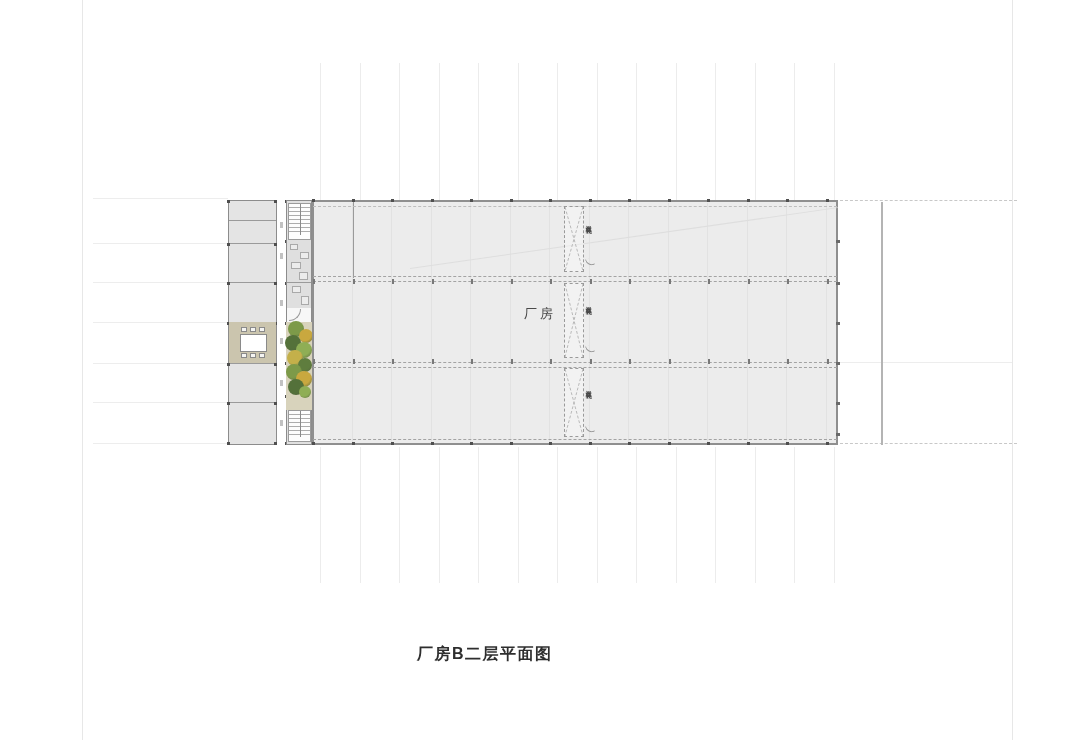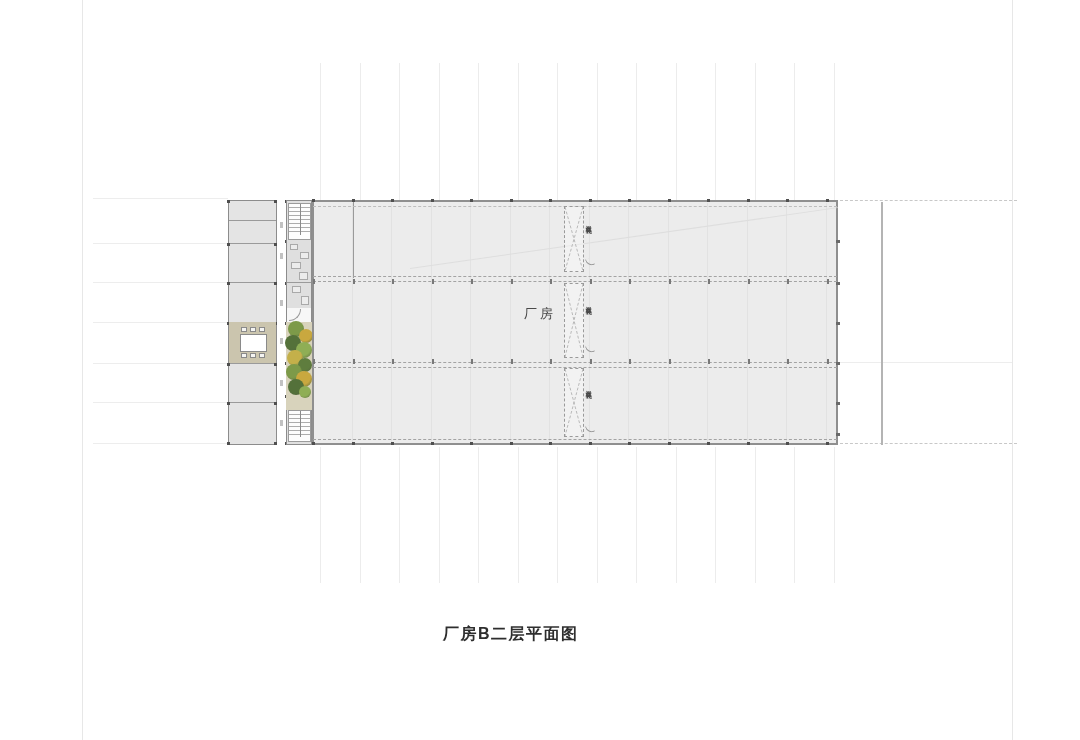--- a/index.html
+++ b/index.html
@@ -53,22 +53,22 @@
   .conf{position:absolute;left:229px;top:322px;width:47px;height:41px;background:#cbc5ae;}
   .table{position:absolute;left:11px;top:12px;width:27px;height:18px;background:#ffffff;
         border:1px solid #8a8a8a;box-sizing:border-box;}
   .chair{position:absolute;width:6px;height:5px;background:#f4f4f2;border:1px solid #8a8a8a;
         box-sizing:border-box;}
   .corr-mark{position:absolute;left:280px;width:3px;height:6px;background:#c2c2c2;}
   .sideline{position:absolute;left:881px;top:202px;width:1.5px;height:243px;background:#b4b4b4;}
   
   .hall-label{position:absolute;left:524px;top:305px;font-size:13px;color:#4a4a4a;
         letter-spacing:3px;}
-  .caption{position:absolute;left:417px;top:624px;font-size:16px;font-weight:bold;
-        color:#2e2e2e;letter-spacing:1.5px;margin-left:26px;}
+  .caption{position:absolute;left:417px;top:644px;font-size:16px;font-weight:bold;
+        color:#2e2e2e;letter-spacing:1.5px;}
 </style>
 </head>
 <body>
 
 <div id="canvas">
 
   <div class="bgv-strong" style="left:82px;top:0;height:740px;"></div>
   <div class="bgv-strong" style="left:1012px;top:0;height:740px;"></div>
 
   <div id="bg-grid">

